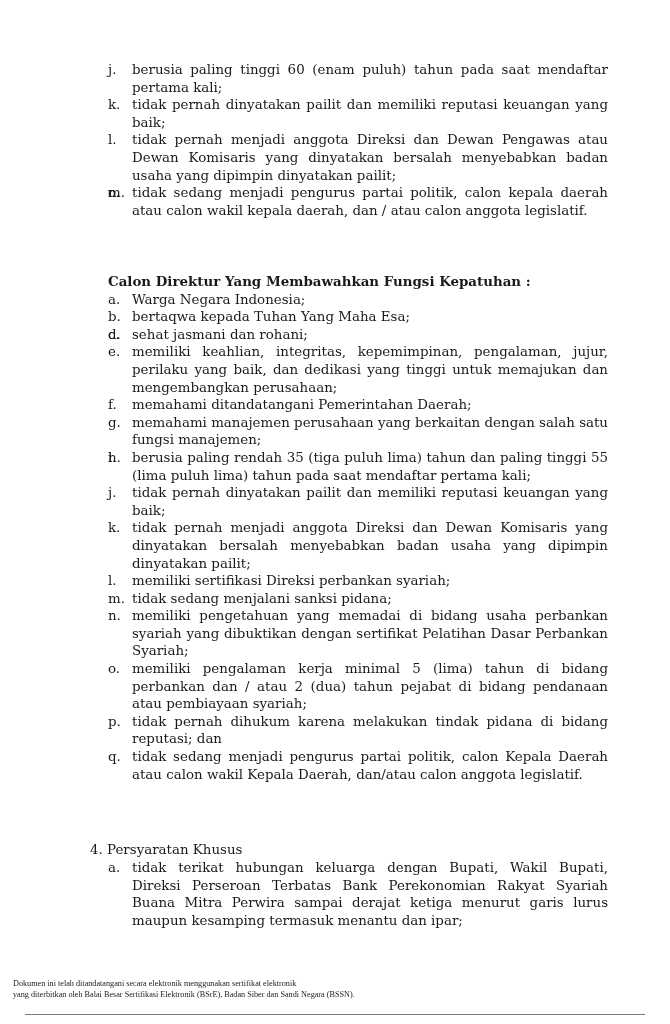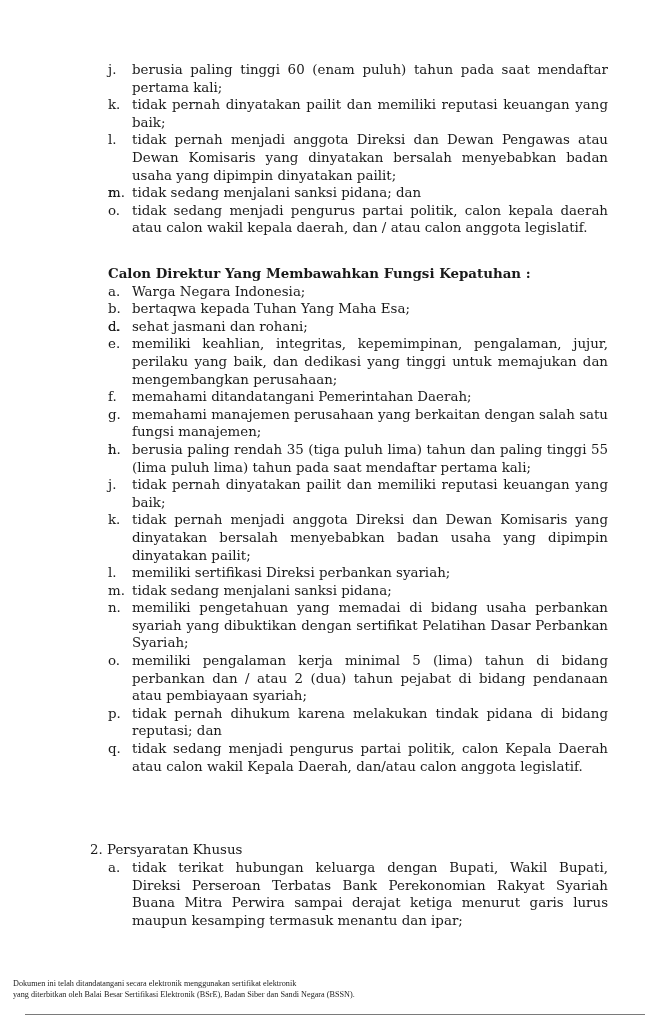--- a/index.html
+++ b/index.html
@@ -18,46 +18,46 @@
 </head>
 <body>
 
 <div class="page">
 
   <div class="block" style="top:61px;">
     <div class="item"><span class="lbl">j.</span><span>berusia paling tinggi 60 (enam puluh) tahun pada saat mendaftar pertama kali;</span></div>
     <div class="item"><span class="lbl">k.</span><span>tidak pernah dinyatakan pailit dan memiliki reputasi keuangan yang baik;</span></div>
     <div class="item"><span class="lbl">l.</span><span>tidak pernah menjadi anggota Direksi dan Dewan Pengawas atau Dewan Komisaris yang dinyatakan bersalah menyebabkan badan usaha yang dipimpin dinyatakan pailit;</span></div>
     <div class="item"><span class="lbl">m.</span></div>
-    <div class="item"><span class="lbl">n.</span><span>tidak sedang menjalani sanksi pidana; dan</span></div>
+    <div class="item"><span class="lbl">n.</span></div>
     <div class="item"><span class="lbl">o.</span><span>tidak sedang menjadi pengurus partai politik, calon kepala daerah atau calon wakil kepala daerah, dan / atau calon anggota legislatif.</span></div>
   </div>
 
-  <div class="block" style="top:265px;">
+  <div class="block" style="top:273px;">
     <div class="heading">Calon Direktur Yang Membawahkan Fungsi Kepatuhan :</div>
     <div class="item"><span class="lbl">a.</span><span>Warga Negara Indonesia;</span></div>
     <div class="item"><span class="lbl">b.</span><span>bertaqwa kepada Tuhan Yang Maha Esa;</span></div>
     <div class="item"><span class="lbl">c.</span></div>
     <div class="item"><span class="lbl">d.</span><span>sehat jasmani dan rohani;</span></div>
     <div class="item"><span class="lbl">e.</span><span>memiliki keahlian, integritas, kepemimpinan, pengalaman, jujur, perilaku yang baik, dan dedikasi yang tinggi untuk memajukan dan mengembangkan perusahaan;</span></div>
     <div class="item"><span class="lbl">f.</span><span>memahami ditandatangani Pemerintahan Daerah;</span></div>
     <div class="item"><span class="lbl">g.</span><span>memahami manajemen perusahaan yang berkaitan dengan salah satu fungsi manajemen;</span></div>
     <div class="item"><span class="lbl">h.</span></div>
     <div class="item"><span class="lbl">i.</span><span>berusia paling rendah 35 (tiga puluh lima) tahun dan paling tinggi 55 (lima puluh lima) tahun pada saat mendaftar pertama kali;</span></div>
     <div class="item"><span class="lbl">j.</span><span>tidak pernah dinyatakan pailit dan memiliki reputasi keuangan yang baik;</span></div>
     <div class="item"><span class="lbl">k.</span><span>tidak pernah menjadi anggota Direksi dan Dewan Komisaris yang dinyatakan bersalah menyebabkan badan usaha yang dipimpin dinyatakan pailit;</span></div>
     <div class="item"><span class="lbl">l.</span><span>memiliki sertifikasi Direksi perbankan syariah;</span></div>
     <div class="item"><span class="lbl">m.</span><span>tidak sedang menjalani sanksi pidana;</span></div>
     <div class="item"><span class="lbl">n.</span><span>memiliki pengetahuan yang memadai di bidang usaha perbankan syariah yang dibuktikan dengan sertifikat Pelatihan Dasar Perbankan Syariah;</span></div>
     <div class="item"><span class="lbl">o.</span><span>memiliki pengalaman kerja minimal 5 (lima) tahun di bidang perbankan dan / atau 2 (dua) tahun pejabat di bidang pendanaan atau pembiayaan syariah;</span></div>
     <div class="item"><span class="lbl">p.</span><span>tidak pernah dihukum karena melakukan tindak pidana di bidang reputasi; dan</span></div>
     <div class="item"><span class="lbl">q.</span><span>tidak sedang menjadi pengurus partai politik, calon Kepala Daerah atau calon wakil Kepala Daerah, dan/atau calon anggota legislatif.</span></div>
   </div>
 
-  <div class="sec-title" style="top:841px;">2. Persyaratan Khusus</div>
+  <div class="sec-title" style="top:841px;">4. Persyaratan Khusus</div>
   <div class="block" style="top:859px; left:108px;">
     <div class="item"><span class="lbl">a.</span><span>tidak terikat hubungan keluarga dengan Bupati, Wakil Bupati, Direksi Perseroan Terbatas Bank Perekonomian Rakyat Syariah Buana Mitra Perwira sampai derajat ketiga menurut garis lurus maupun kesamping termasuk menantu dan ipar;</span></div>
   </div>
 
   <div class="footer">
     <div>Dokumen ini telah ditandatangani secara elektronik menggunakan sertifikat elektronik</div>
     <div>yang diterbitkan oleh Balai Besar Sertifikasi Elektronik (BSrE), Badan Siber dan Sandi Negara (BSSN).</div>
   </div>
   <div class="rule"></div>
 </div>

